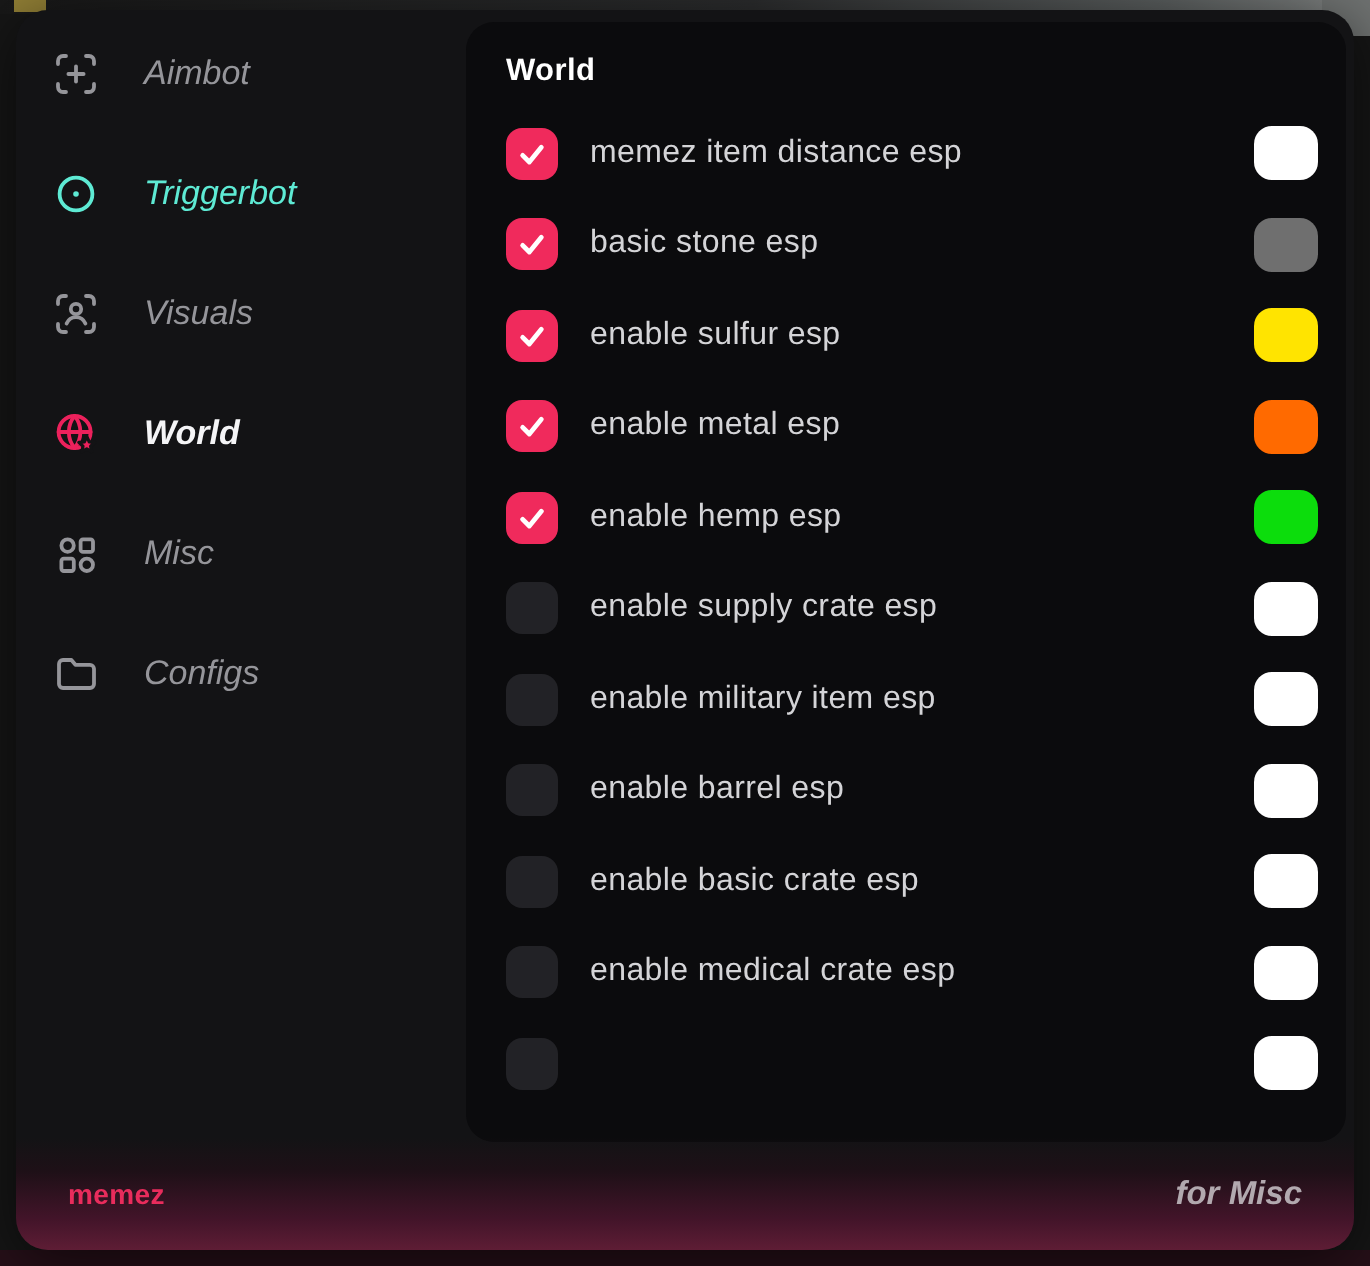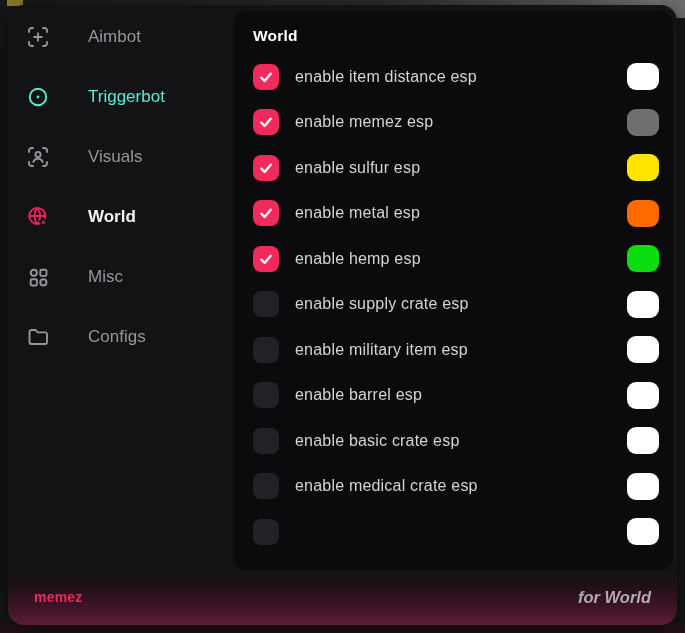--- a/index.html
+++ b/index.html
@@ -15,22 +15,22 @@
   .backdrop-corner { position:absolute; right:0; top:0; width:24px; height:18px; background:#6f7271; }
   .backdrop-artifact { position:absolute; left:7px; top:0; width:16px; height:6px; background:#a6903b; opacity:.85; }
   .backdrop-bottom { position:absolute; left:0; bottom:0; width:100%; height:8px; background:#271019; }
 
   
   .window { position:absolute; left:8px; top:5px; width:669px; height:620px;
     background:#131315; border-radius:16px; box-shadow:0 6px 30px rgba(0,0,0,.6); }
 
   
   .sidebar { position:absolute; left:0; top:2px; width:225px; }
-  .side-item { height:60px; display:flex; align-items:center; gap:38px; padding-left:18px;
-    color:#95959a; font-size:17px; cursor:pointer; user-select:none; }
+  .side-item { height:60px; display:flex; align-items:center; gap:22px; padding-left:18px;
+    color:#95959a; font-size:17px; cursor:pointer; user-select:none;font-style:italic; }
   .side-item .icon { width:24px; height:24px; flex:none; display:flex; align-items:center; justify-content:center; color:inherit; }
   .side-item .icon svg { width:24px; height:24px; }
   .side-item.dimmed { color:#5eead4; }
   .side-item.active { color:#f4f4f6; font-weight:600; }
   .side-item.active .icon { color:#ec215c; }
 
   
   .panel { position:absolute; left:225px; top:6px; width:440px; height:560px;
     background:#0b0b0d; border-radius:14px; padding:14px 14px 0 20px;
     box-sizing:border-box; overflow:hidden; }
@@ -136,30 +136,30 @@
 
     <section class="panel">
       <h1 class="panel-title">World</h1>
       <div id="rows">
           <div class="row checked">
     <span class="checkbox">
       <svg viewBox="0 0 24 24" fill="none" stroke="#ffffff" stroke-width="3.6" stroke-linecap="round" stroke-linejoin="round">
                 <polyline points="5 13 10 18 19 7"></polyline>
               </svg>
     </span>
-    <span class="row-label">enable item distance esp</span>
-    <span class="swatch" style="background: rgb(255, 255, 255);"></span>
-  </div>
-          <div class="row checked">
-    <span class="checkbox">
-      <svg viewBox="0 0 24 24" fill="none" stroke="#ffffff" stroke-width="3.6" stroke-linecap="round" stroke-linejoin="round">
-                <polyline points="5 13 10 18 19 7"></polyline>
-              </svg>
-    </span>
-    <span class="row-label">enable memez esp</span>
+    <span class="row-label">memez item distance esp</span>
+    <span class="swatch" style="background: rgb(255, 255, 255);"></span>
+  </div>
+          <div class="row checked">
+    <span class="checkbox">
+      <svg viewBox="0 0 24 24" fill="none" stroke="#ffffff" stroke-width="3.6" stroke-linecap="round" stroke-linejoin="round">
+                <polyline points="5 13 10 18 19 7"></polyline>
+              </svg>
+    </span>
+    <span class="row-label">basic stone esp</span>
     <span class="swatch" style="background: rgb(111, 111, 111);"></span>
   </div>
           <div class="row checked">
     <span class="checkbox">
       <svg viewBox="0 0 24 24" fill="none" stroke="#ffffff" stroke-width="3.6" stroke-linecap="round" stroke-linejoin="round">
                 <polyline points="5 13 10 18 19 7"></polyline>
               </svg>
     </span>
     <span class="row-label">enable sulfur esp</span>
     <span class="swatch" style="background: rgb(255, 228, 0);"></span>
@@ -223,16 +223,16 @@
     </span>
     <span class="row-label"></span>
     <span class="swatch" style="background: rgb(255, 255, 255);"></span>
   </div>
         </div>
       <div class="panel-fade"></div>
     </section>
 
     <footer class="footer">
       <span class="brand">memez</span>
-      <span class="tagline">for World</span>
+      <span class="tagline">for Misc</span>
     </footer>
   </div>
 </div>
 
 </body></html>

